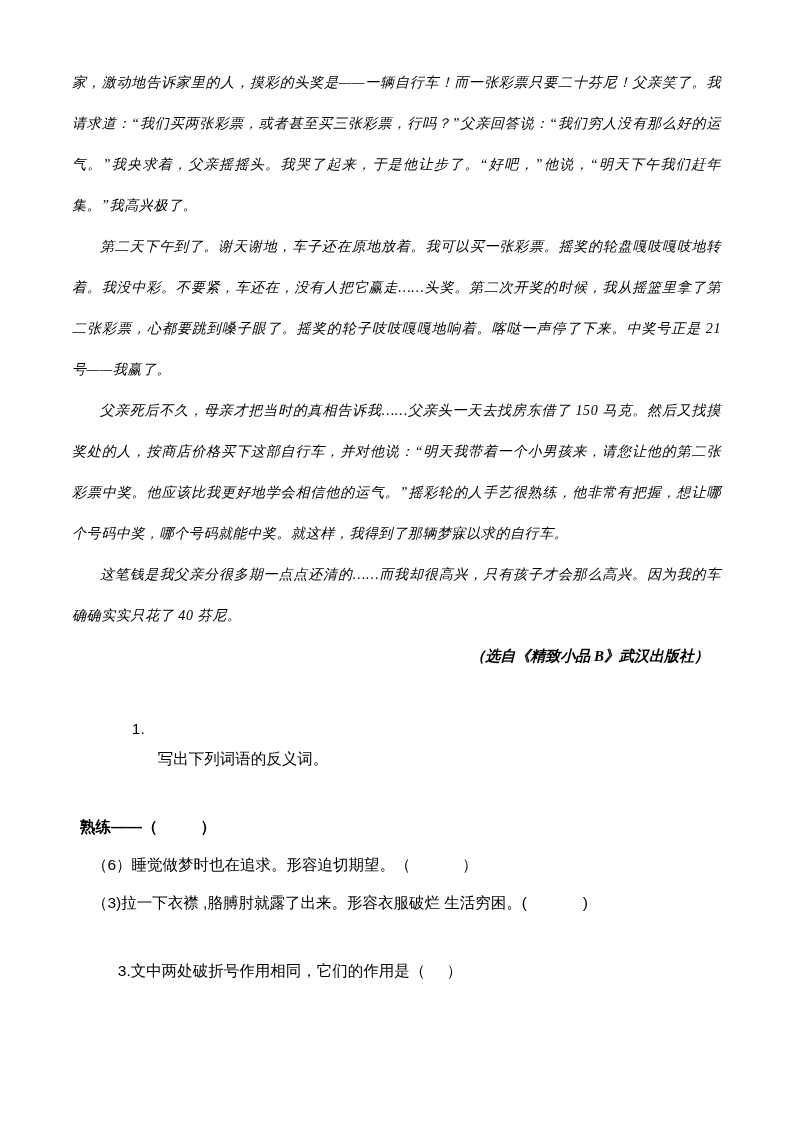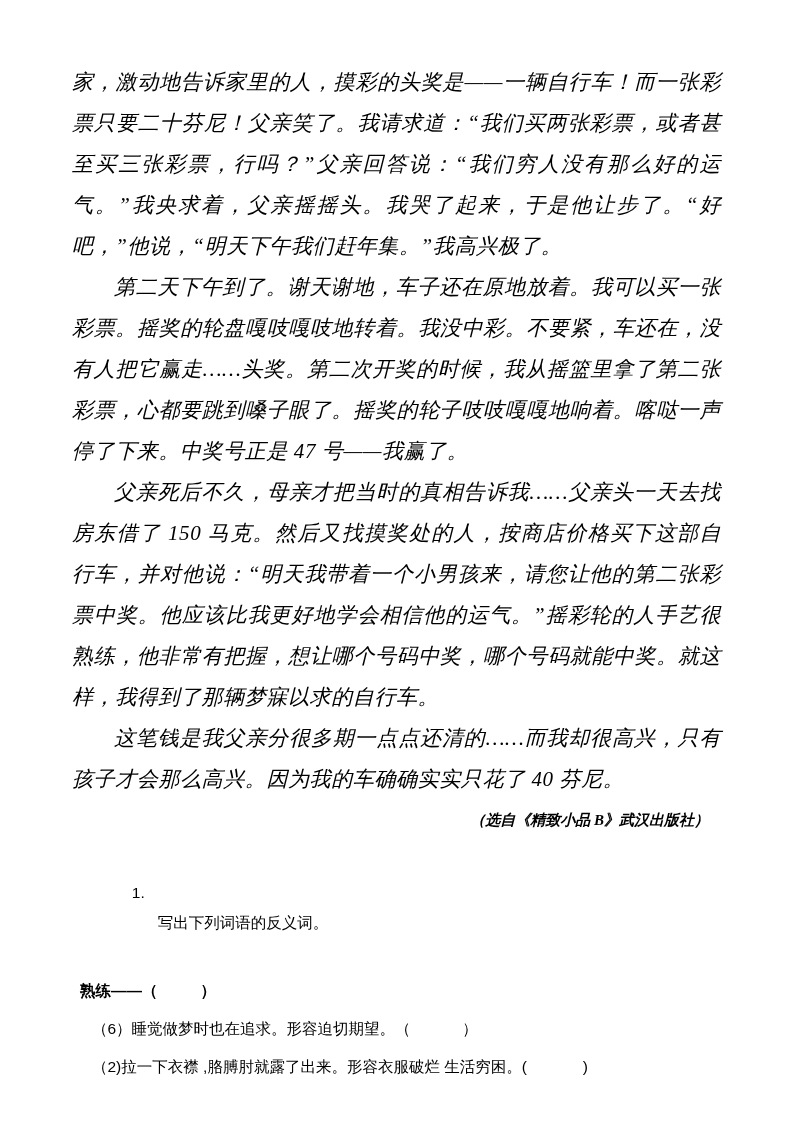--- a/index.html
+++ b/index.html
@@ -14,21 +14,21 @@
     background: #ffffff;
     box-sizing: border-box;
     padding: 62px 72px 40px 72px;
     font-family: "Liberation Serif", "DejaVu Serif", serif;
     color: #000000;
     overflow: hidden;
   }
   
   .body-text {
     font-family: "Liberation Serif", "DejaVu Serif", serif;
-    font-size: 21px;
+    font-size: 14px;
     line-height: 41px;
     letter-spacing: 0.6px;
     text-align: justify;
     text-justify: inter-ideograph;
     font-style: italic;
   }
   .body-text p {
     margin: 0 0 0 0;
   }
   .indent2 {
@@ -65,34 +65,34 @@
   }
   .bold-ish { font-weight: 600; }
 </style>
 </head>
 <body>
 
 <div class="page">
 
   <div class="body-text">
     <p>家，激动地告诉家里的人，摸彩的头奖是——一辆自行车！而一张彩票只要二十芬尼！父亲笑了。我请求道：“我们买两张彩票，或者甚至买三张彩票，行吗？”父亲回答说：“我们穷人没有那么好的运气。”我央求着，父亲摇摇头。我哭了起来，于是他让步了。“好吧，”他说，“明天下午我们赶年集。”我高兴极了。</p>
-    <p class="indent2">第二天下午到了。谢天谢地，车子还在原地放着。我可以买一张彩票。摇奖的轮盘嘎吱嘎吱地转着。我没中彩。不要紧，车还在，没有人把它赢走……头奖。第二次开奖的时候，我从摇篮里拿了第二张彩票，心都要跳到嗓子眼了。摇奖的轮子吱吱嘎嘎地响着。喀哒一声停了下来。中奖号正是 47 号——我赢了。</p>
+    <p class="indent2">第二天下午到了。谢天谢地，车子还在原地放着。我可以买一张彩票。摇奖的轮盘嘎吱嘎吱地转着。我没中彩。不要紧，车还在，没有人把它赢走……头奖。第二次开奖的时候，我从摇篮里拿了第二张彩票，心都要跳到嗓子眼了。摇奖的轮子吱吱嘎嘎地响着。喀哒一声停了下来。中奖号正是 21 号——我赢了。</p>
     <p class="indent2">父亲死后不久，母亲才把当时的真相告诉我……父亲头一天去找房东借了 150 马克。然后又找摸奖处的人，按商店价格买下这部自行车，并对他说：“明天我带着一个小男孩来，请您让他的第二张彩票中奖。他应该比我更好地学会相信他的运气。”摇彩轮的人手艺很熟练，他非常有把握，想让哪个号码中奖，哪个号码就能中奖。就这样，我得到了那辆梦寐以求的自行车。</p>
     <p class="indent2">这笔钱是我父亲分很多期一点点还清的……而我却很高兴，只有孩子才会那么高兴。因为我的车确确实实只花了 40 芬尼。</p>
   </div>
 
   <div class="source-line">（选自《精致小品 B》武汉出版社）</div>
 
   <div class="questions">
     <p class="q-item q-num-indent">
       <span>1.</span>
       <span style="display:inline-block;width:26px"></span><span>写出下列词语的反义词。</span>
     </p>
     <p class="q-item bold-ish">熟练——（          ）</p>
     <p class="q-item q-sub-indent">（6）睡觉做梦时也在追求。形容迫切期望。（            ）</p>
-    <p class="q-item q-sub-indent">（2)拉一下衣襟 ,胳膊肘就露了出来。形容衣服破烂 生活穷困。(             )</p>
+    <p class="q-item q-sub-indent">（3)拉一下衣襟 ,胳膊肘就露了出来。形容衣服破烂 生活穷困。(             )</p>
     <p class="q-item q-sub-indent">
       <span>3.</span><span>文中两处破折号作用相同，它们的作用是（     ）</span>
     </p>
 
   </div>
 
 </div>
 
 </body></html>

